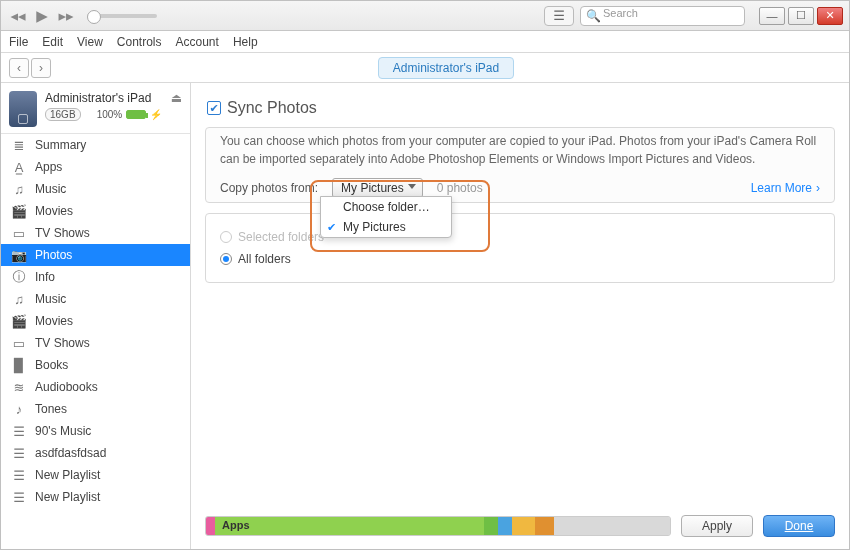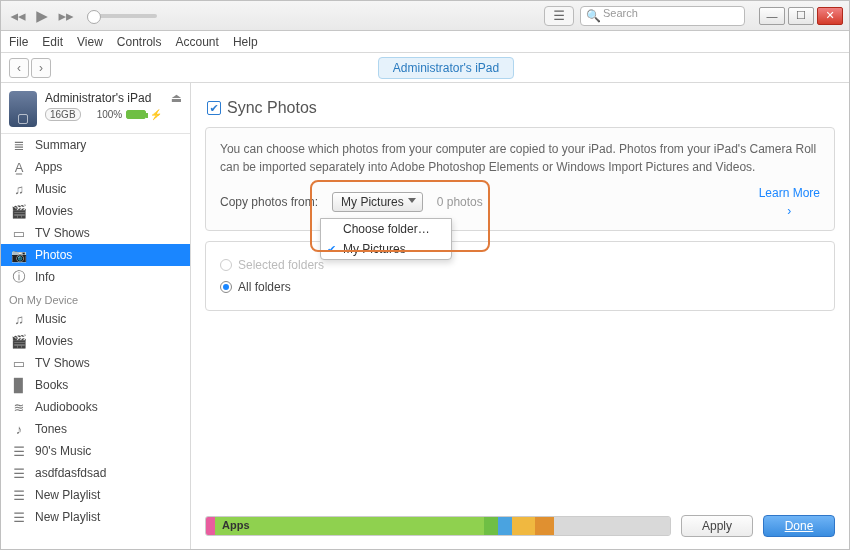--- a/index.html
+++ b/index.html
@@ -96,34 +96,34 @@
     padding:0 8px 0 10px;color:#444;cursor:default;
   }
   .sb-item .ic{width:16px;text-align:center;color:#777;font-size:13px;}
   .sb-item.sel{background:#1a86ff;color:#fff;}
   .sb-item.sel .ic{color:#fff;}
   
   .content{flex:1;display:flex;flex-direction:column;padding:12px 14px 0 14px;overflow:hidden;}
   .sync-h{display:flex;align-items:center;gap:6px;margin:4px 2px 10px 2px;}
   .sync-chk{width:14px;height:14px;border:1px solid #2d7dd2;background:#fff;display:inline-flex;align-items:center;justify-content:center;color:#2d7dd2;font-size:11px;border-radius:2px;}
   .sync-title{font-size:16px;color:#555;}
-  .panel{border:1px solid #d9d9d9;border-radius:4px;padding:12px 14px;background:#fcfcfc;position:relative;}
+  .panel{border:1px solid #d9d9d9;border-radius:4px;padding:4px 14px;background:#fcfcfc;position:relative;}
   .desc{color:#666;line-height:1.5;margin-bottom:10px;}
   .row{display:flex;align-items:center;gap:14px;}
   .lbl{color:#555;}
   .select-box{
     height:20px;border:1px solid #aaa;border-radius:3px;background:linear-gradient(#fff,#e8e8e8);
     padding:0 18px 0 8px;display:flex;align-items:center;font-size:12px;color:#333;position:relative;min-width:80px;
   }
   .select-box::after{content:"";position:absolute;right:6px;top:5px;border-left:4px solid transparent;border-right:4px solid transparent;border-top:5px solid #666;}
   .select-box::before{content:"";position:absolute;right:6px;bottom:5px;border-left:4px solid transparent;border-right:4px solid transparent;border-bottom:5px solid #666;display:none;}
   .photo-count{color:#999;margin-left:0;}
-  .learn{margin-left:auto;color:#1a86ff;display:flex;align-items:center;gap:4px;font-size:12px;flex-direction:column;}
+  .learn{margin-left:auto;color:#1a86ff;display:flex;align-items:center;gap:4px;font-size:12px;}
   .dropdown{
-    position:absolute;top:90px;left:114px;width:132px;
+    position:absolute;top:68px;left:114px;width:132px;
     background:#fff;border:1px solid #bbb;border-radius:0 0 4px 4px;
     box-shadow:1px 3px 6px rgba(0,0,0,.15);z-index:5;font-size:12px;
   }
   .dd-item{height:20px;display:flex;align-items:center;padding:0 8px 0 22px;position:relative;color:#333;}
   .dd-item .ck{position:absolute;left:6px;color:#1a86ff;font-size:11px;}
   .highlight-box{
     position:absolute;top:52px;left:104px;width:180px;height:72px;
     border:2px solid #e07a3a;border-radius:8px;pointer-events:none;z-index:6;
   }
   .panel2{border:1px solid #d9d9d9;border-radius:4px;padding:12px 14px;margin-top:10px;background:#fff;}
@@ -240,21 +240,20 @@
         <div class="sb-item sel">
           <span class="ic">📷</span>
           <span>Photos</span>
         </div>
         <div class="sb-item">
           <span class="ic">ⓘ</span>
           <span>Info</span>
         </div>
       </div>
 
-    <div class="sect-h">On My Device</div>
     <div id="device-list" style="overflow:hidden;">
         <div class="sb-item">
           <span class="ic">♫</span>
           <span>Music</span>
         </div>
         <div class="sb-item">
           <span class="ic">🎬</span>
           <span>Movies</span>
         </div>
         <div class="sb-item">

